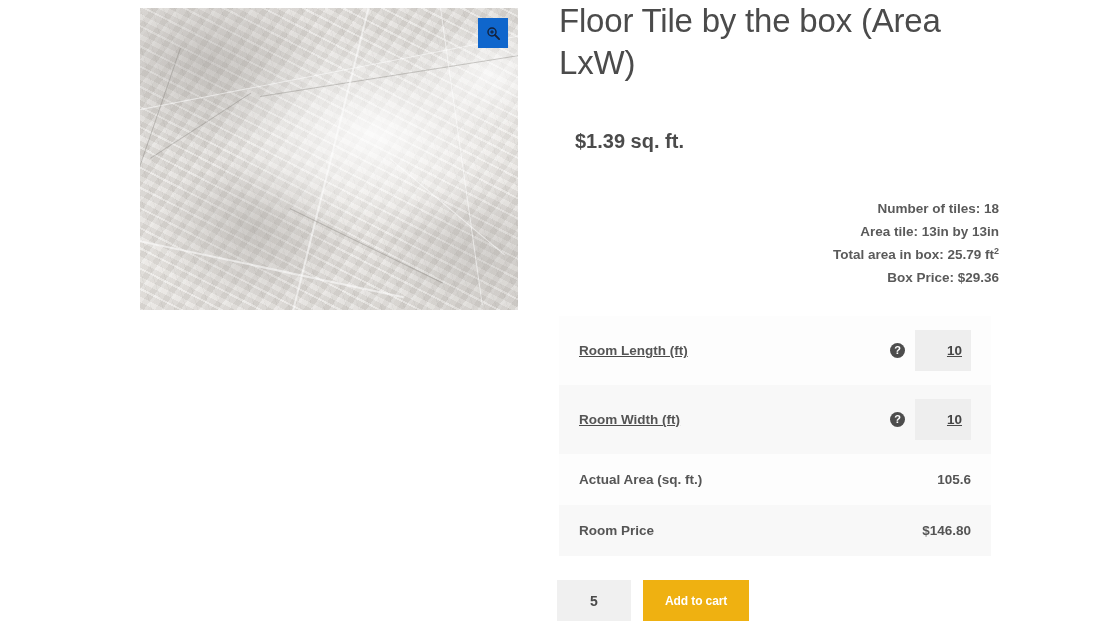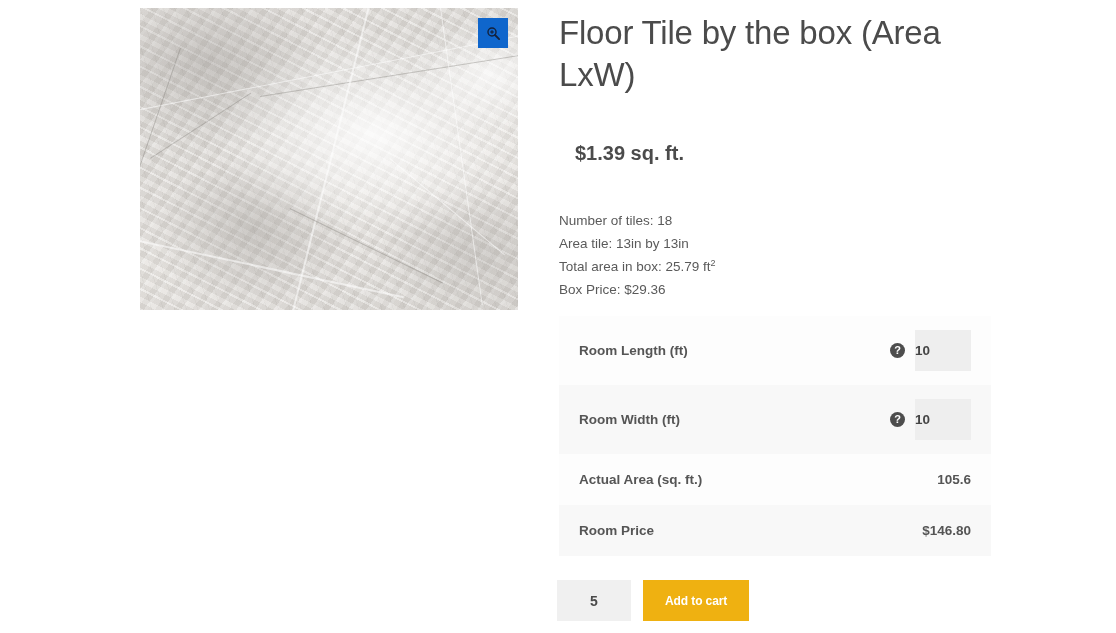--- a/index.html
+++ b/index.html
@@ -76,56 +76,56 @@
 
   
   .details {
     position: absolute;
     left: 559px;
     top: 0;
     width: 440px;
   }
   .product-title {
     margin: 0;
-    padding-top: 12px;
     font-size: 33px;
     font-weight: 400;
     line-height: 1.27;
     letter-spacing: -0.2px;
     color: #4b4b4b;
   }
   .product-price {
     margin: 16px;
     padding-top: 30px;
     font-size: 20px;
     font-weight: 700;
     color: #4b4b4b;
   }
   .product-desc {
     padding-top: 28px;
     font-size: 13.5px;
     line-height: 1.72;
-    font-weight: 400;
+    font-weight: 700;
     color: #5a5a5a;
+    text-align: right;
   }
   .product-desc div { white-space: nowrap; }
   sup { font-size: 9px; vertical-align: super; }
 
   
   .calc-table {
     position: absolute;
     left: 559px;
     top: 316px;
     width: 432px;
     border-collapse: collapse;
     font-size: 13.5px;
     font-weight: 600;
   }
   .calc-table tr { height: 51px; }
-  .calc-table tr.tall { height: 69px; }
+  .calc-table tr.tall { height: 69px; text-decoration: underline; }
   .calc-table tr:nth-child(odd) { background: #fdfdfd; }
   .calc-table tr:nth-child(even) { background: #f8f8f8; }
   .calc-table td {
     padding: 0 20px;
     vertical-align: middle;
     color: #555;
   }
   .calc-table td.value-cell {
     text-align: right;
     white-space: nowrap;
@@ -149,20 +149,21 @@
     display: inline-block;
     cursor: pointer;
     font-family: "Liberation Sans", sans-serif;
   }
   .dim-input {
     width: 56px;
     height: 41px;
     background: #eeeeee;
     border: none;
     outline: none;
+    text-align: right;
     padding: 0 9px 0 0;
     font-family: "Liberation Sans", sans-serif;
     font-size: 13.5px;
     font-weight: 600;
     color: #444;
     box-sizing: border-box;
   }
 
   
   .cart-row {

